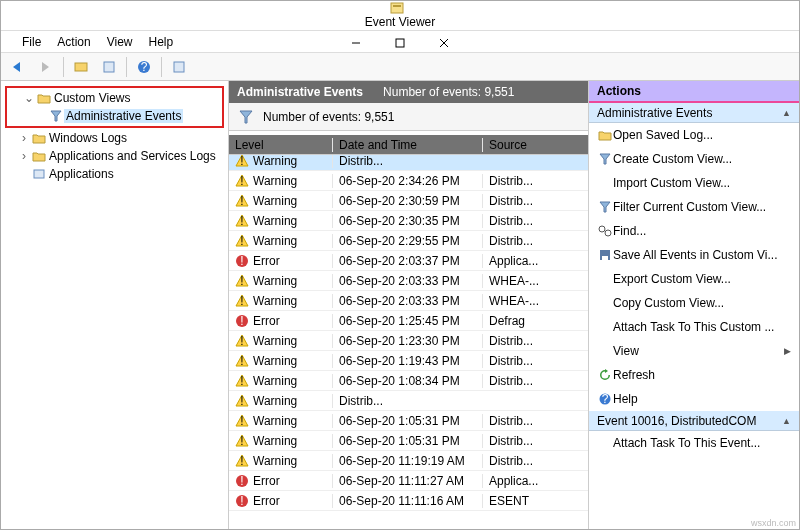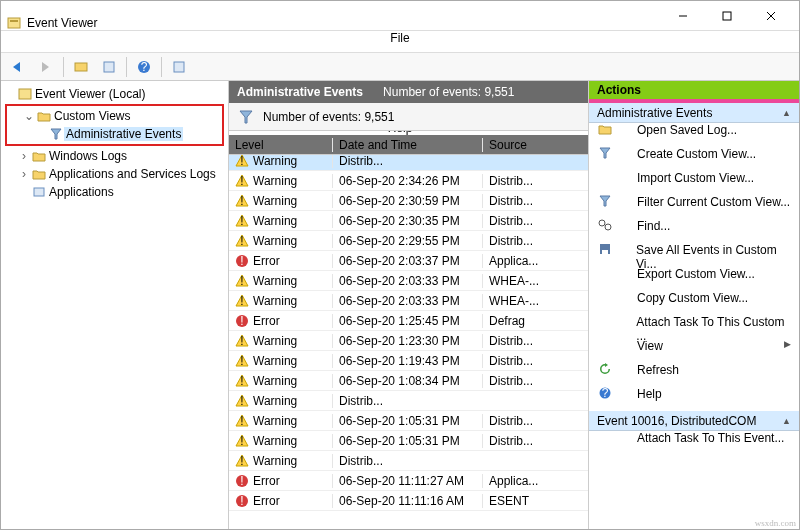--- a/index.html
+++ b/index.html
@@ -1,26 +1,26 @@
 <!DOCTYPE html>
 <html><head>
 <meta charset="utf-8">
 <style>
 * { box-sizing: border-box; margin: 0; padding: 0; font-family: "Segoe UI", Tahoma, sans-serif; font-size: 12px; color: #000; }
 body { background: #fff; width: 800px; height: 530px; overflow: hidden; border: 1px solid #aaa; display: flex; flex-direction: column; }
 
 
-.titlebar { height: 30px; display: flex; align-items: flex-end; padding: 0 6px; border-bottom: 1px solid #ddd; }
+.titlebar { height: 30px; display: flex; align-items: center; padding: 0 6px; border-bottom: 1px solid #ddd; flex-direction: column; }
 .titlebar .icon { margin-right: 6px; }
 .titlebar .title { flex: 1; }
 .winbtns { display: flex; gap: 0; }
 .winbtn { width: 44px; height: 28px; display: flex; justify-content: center; align-items: center; }
 
 
-.menubar { height: 22px; display: flex; align-items: center; gap: 16px; padding: 0 21px; border-bottom: 1px solid #ddd; flex-direction: column; }
+.menubar { height: 22px; display: flex; align-items: center; gap: 16px; padding: 0 21px; border-bottom: 1px solid #ddd; }
 
 
 .toolbar { height: 28px; display: flex; align-items: center; gap: 6px; padding: 0 6px; border-bottom: 1px solid #ccc; background: #f8f8f8; }
 .tbtn { width: 22px; height: 22px; display: flex; justify-content: center; align-items: center; border: 1px solid transparent; }
 .sep { width: 1px; height: 20px; background: #ccc; }
 
 
 .main { flex: 1; display: flex; overflow: hidden; }
 
 
@@ -41,29 +41,29 @@
 .ghdr, .grow { display: flex; align-items: center; height: 20px; border-bottom: 1px solid #eee; }
 .ghdr { background: #737373; border-bottom: 1px solid #ccc; position: sticky; top: 4px; }
 .gc1 { width: 104px; padding-left: 6px; display: flex; align-items: center; gap: 4px; border-right: 1px solid #e5e5e5; }
 .gc2 { width: 150px; padding-left: 6px; border-right: 1px solid #e5e5e5; }
 .gc3 { flex: 1; padding-left: 6px; overflow: hidden; text-overflow: ellipsis; white-space: nowrap; }
 .ghdr .gc1, .ghdr .gc2, .ghdr .gc3 { font-weight: normal; }
 .grow.sel { background: #cde8ff; }
 
 
 .actions { width: 210px; display: flex; flex-direction: column; overflow: auto; }
-.ahdr { background: #84cc16; border-bottom: 4px solid #ec4899; height: 22px; display: flex; align-items: center; padding: 0 8px; font-weight: bold; }
+.ahdr { background: #c4b5fd; border-bottom: 2px solid #ec4899; height: 22px; display: flex; align-items: center; padding: 0 8px; font-weight: bold; }
 .asec { background: #d6ebff; height: 20px; display: flex; align-items: center; justify-content: space-between; padding: 0 8px; border-bottom: 1px solid #bcd; }
-.aitem { height: 24px; display: flex; gap: 24px; padding: 0 8px; }
+.aitem { height: 24px; display: flex; align-items: center; gap: 0; padding: 0 8px; }
 .aicon { width: 16px; display: flex; justify-content: center; }
 .chev { font-size: 9px; color: #555; }
 
 
 svg { display: block; }
-.watermark { position: absolute; bottom: 2px; right: 4px; font-size: 9px; color: #bbb; font-family: Liberation Serif, serif; }
+.watermark { position: absolute; bottom: 2px; right: 4px; font-size: 9px; color: #bbb; }
 </style>
 </head>
 <body>
 
 <div class="titlebar">
   <span class="icon">
     <svg width="14" height="14">
         <rect x="1" y="2" width="12" height="10" fill="#f7e08c" stroke="#b89b3a"></rect>
         <rect x="3" y="4" width="8" height="2" fill="#b89b3a"></rect>
       </svg>
@@ -129,29 +129,20 @@
   <div class="tbtn">
       <svg width="14" height="12">
         <rect x="2" y="1" width="10" height="10" fill="#dde8f5" stroke="#6a8fbf"></rect>
       </svg>
     </div>
 </div>
 
 <div class="main">
 
   <div class="tree">
-    <div class="tnode">
-      <span class="tw"></span>
-      <span class="ticon">
-          <svg width="14" height="14">
-            <rect x="1" y="2" width="12" height="10" fill="#f7e08c" stroke="#b89b3a"></rect>
-          </svg>
-        </span>
-      <span class="tlabel">Event Viewer (Local)</span>
-    </div>
     <div class="redbox">
       <div class="tnode" style="padding-left:14px">
         <span class="tw">⌄</span>
         <span class="ticon">
             <svg width="14" height="12">
               <path d="M1 3h4l1 1h7v7H1z" fill="#f7d36b" stroke="#b89b3a"></path>
             </svg>
           </span>
         <span class="tlabel">Custom Views</span>
       </div>
@@ -408,20 +399,21 @@
           <div class="grow">
             <div class="gc1">
               <span>
                 <svg width="14" height="14">
                   <polygon points="7,1 13,12 1,12" fill="#ffd24a" stroke="#c9a400"></polygon>
                   <text x="7" y="11" font-size="9" text-anchor="middle" fill="#000">!</text>
                 </svg>
               </span>
               <span>Warning</span>
             </div>
+            <div class="gc2">06-Sep-20 11:19:19 AM</div>
             <div class="gc3">Distrib...</div>
           </div>
           <div class="grow">
             <div class="gc1">
               <span>
                 <svg width="14" height="14">
                   <circle cx="7" cy="7" r="6" fill="#d43a3a"></circle>
                   <text x="7" y="11" font-size="9" text-anchor="middle" fill="#fff">!</text>
                 </svg>
               </span>

